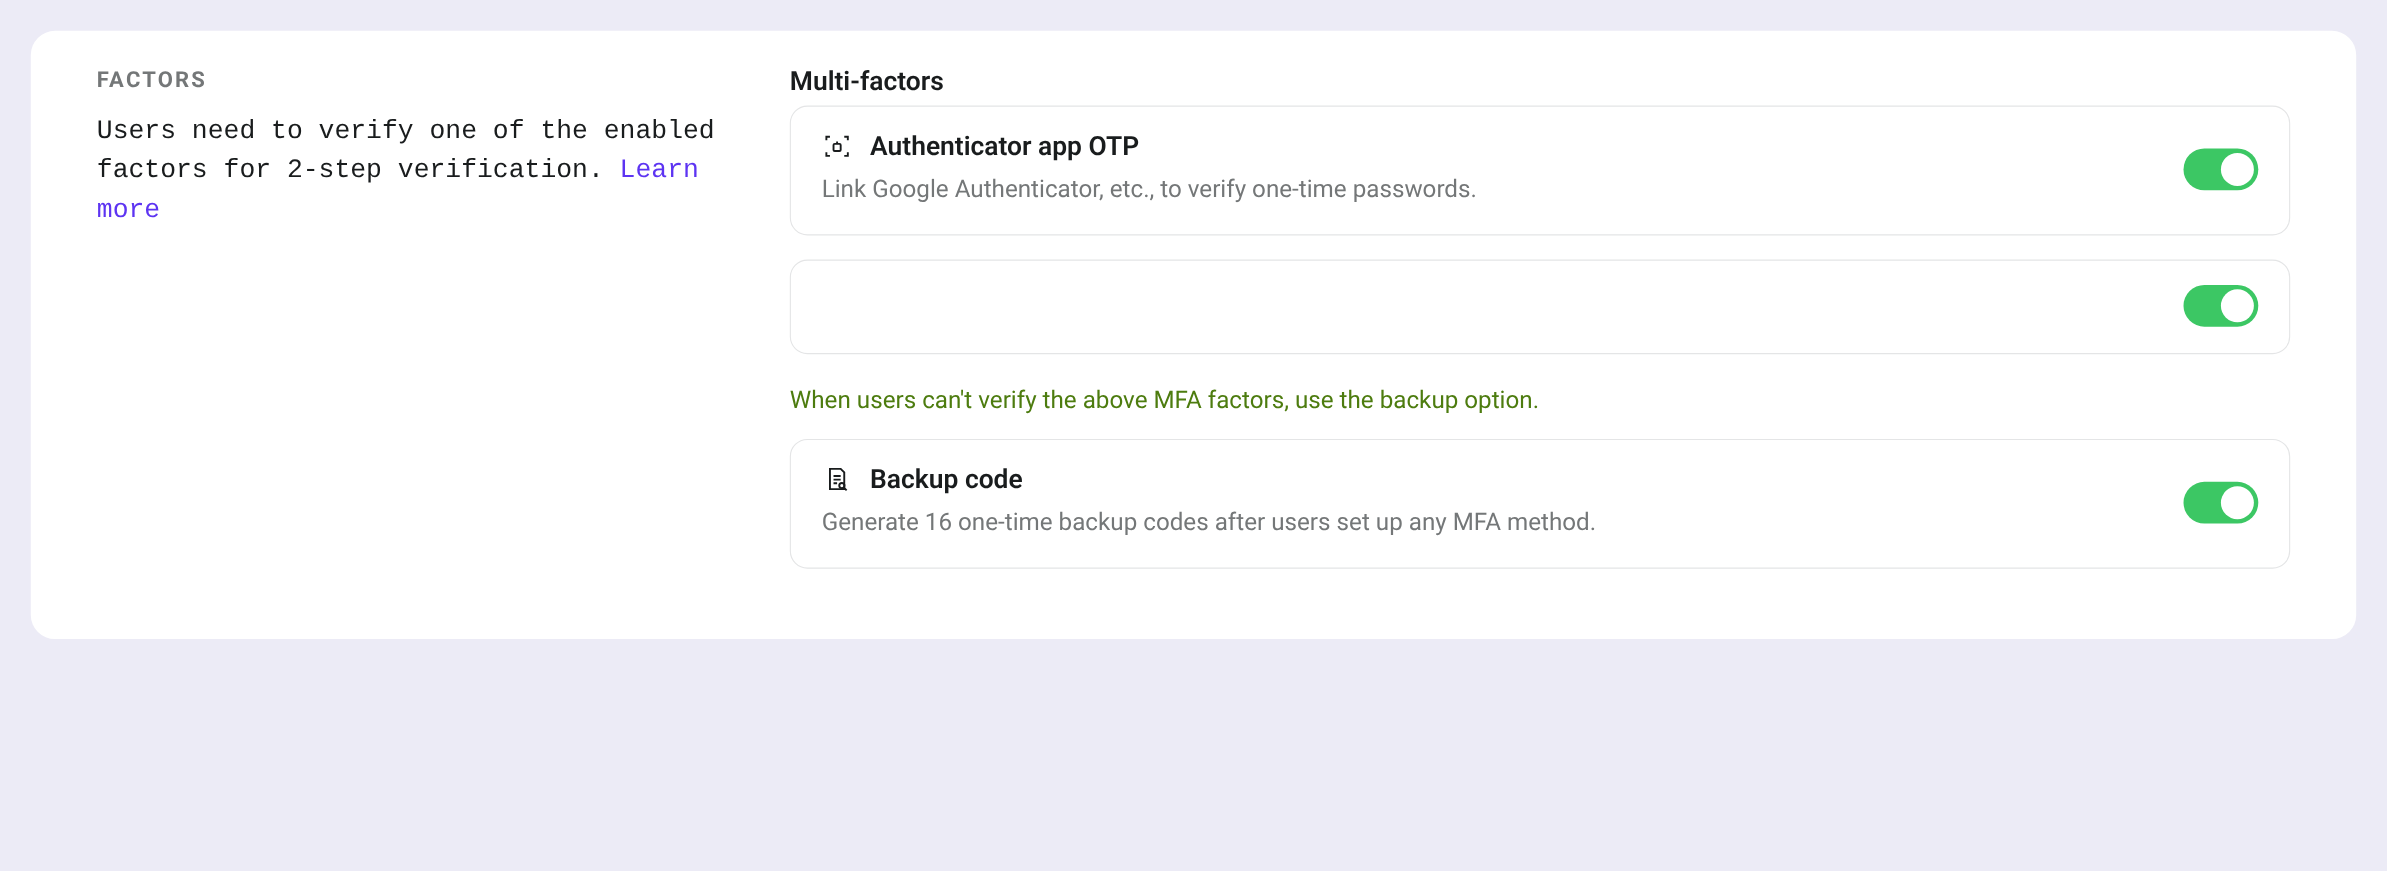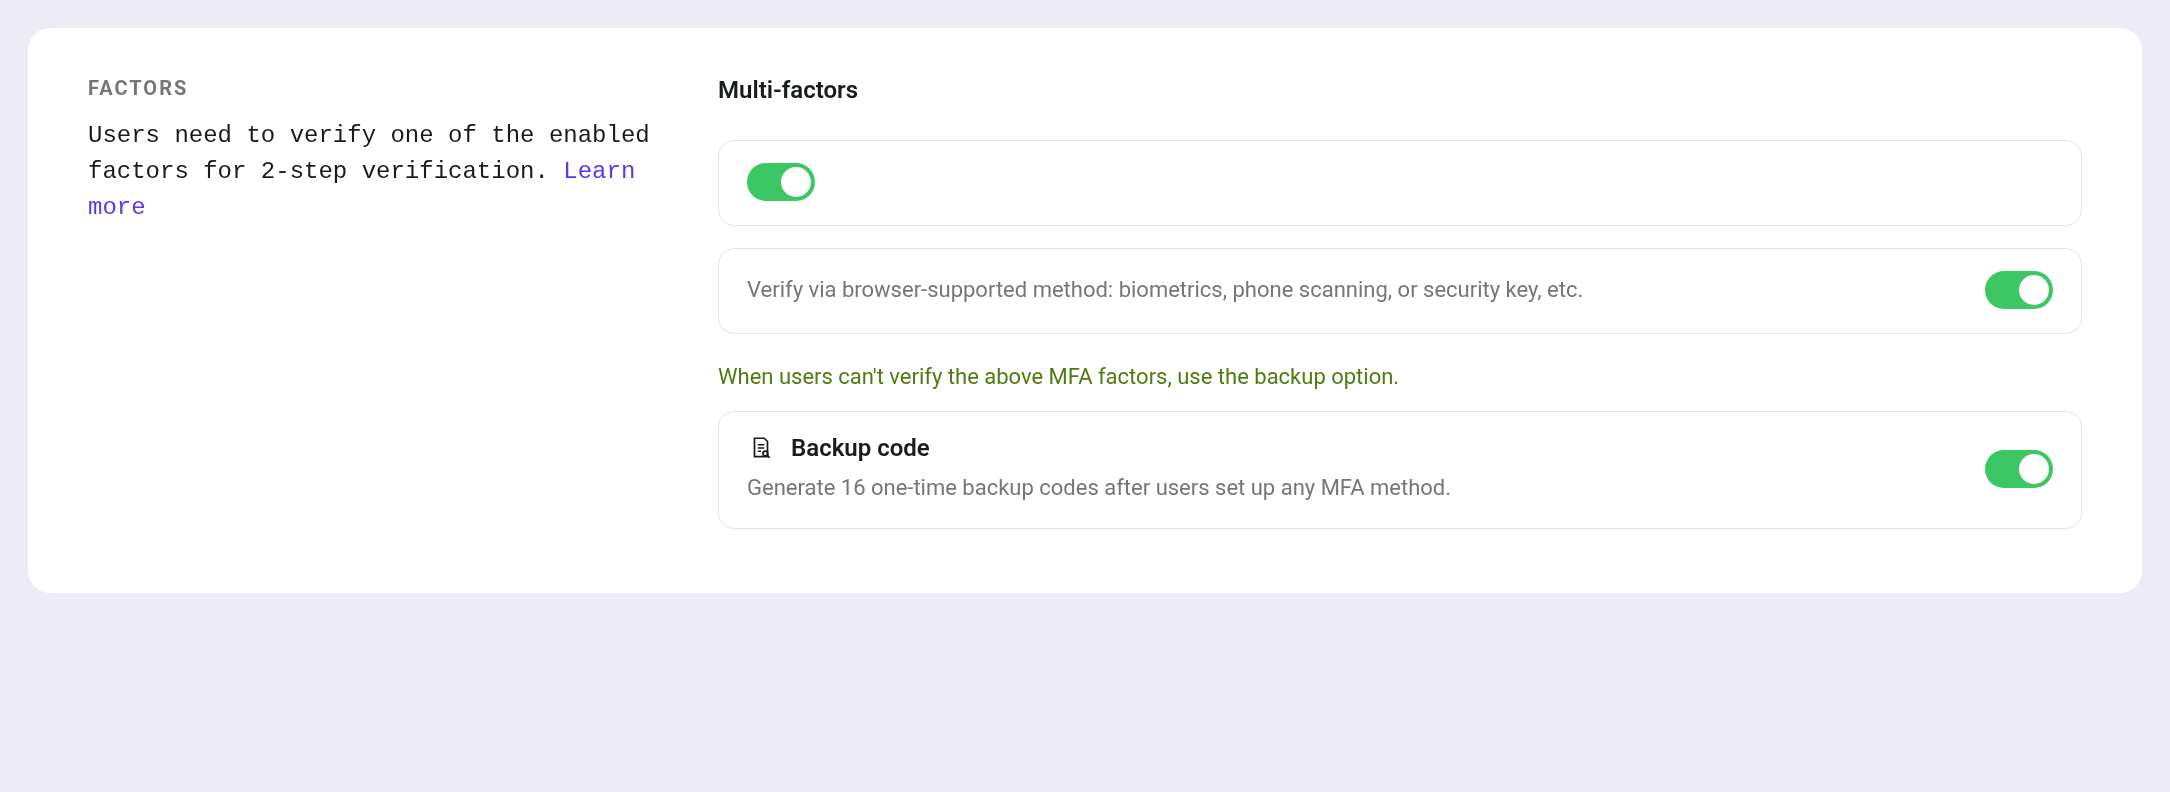--- a/index.html
+++ b/index.html
@@ -6,21 +6,21 @@
   body {
     background: #ecebf6;
     font-family: -apple-system, BlinkMacSystemFont, "Segoe UI", Roboto, Helvetica, Arial, sans-serif;
     padding: 28px;
     color: #191c1d;
     width: 2170px;
   }
   .card {
     background: #fff;
     border-radius: 22px;
-    padding: 48px 60px 60px 60px;
+    padding: 32px 60px 60px 60px;
     display: flex;
     gap: 60px;
   }
   .left {
     width: 570px;
     flex-shrink: 0;
   }
   .section-label {
     font-size: 20px;
     font-weight: 700;
@@ -37,21 +37,21 @@
   .link {
     color: #5d34f2;
     cursor: pointer;
   }
   .right {
     flex: 1;
   }
   .group-title {
     font-size: 24px;
     font-weight: 600;
-    margin-bottom: 36px;
+    margin-bottom: 8px;
   }
   .factor {
     border: 1px solid #e4e5e6;
     border-radius: 16px;
     padding: 22px 28px 24px 28px;
     margin-bottom: 22px;
     display: flex;
     align-items: center;
     gap: 24px;
   }
@@ -127,26 +127,38 @@
     <div class="section-label">FACTORS</div>
     <p class="section-desc">
       <span>Users need to verify one of the enabled factors for 2-step verification. </span><a class="link">Learn more</a>
     </p>
   </div>
 
   <div class="right">
     <div class="group-title">Multi-factors</div>
 
     <div class="factor">
+      <div class="factor-body">
+        <div class="factor-title-row">
+          <span class="factor-icon">
+            <svg viewBox="0 0 24 24">
+                <path d="M3 7V4h3M21 7V4h-3M3 17v3h3M21 17v3h-3"></path>
+                <rect x="9" y="10" width="6" height="6" rx="1"></rect>
+                <path d="M12 10V8"></path>
+              </svg>
+          </span>
+          <span class="factor-title">Authenticator app OTP</span>
+        </div>
+        <div class="factor-desc">Link Google Authenticator, etc., to verify one-time passwords.</div>
+      </div>
       <div class="toggle" role="switch" aria-checked="true"></div>
     </div>
 
     <div class="factor">
       <div class="factor-body">
-        <div class="factor-desc">Verify via browser-supported method: biometrics, phone scanning, or security key, etc.</div>
       </div>
       <div class="toggle" role="switch" aria-checked="true"></div>
     </div>
 
     <div class="backup-note">When users can't verify the above MFA factors, use the backup option.</div>
 
     <div class="factor" style="margin-bottom:4px">
       <div class="factor-body">
         <div class="factor-title-row">
           <span class="factor-icon">

